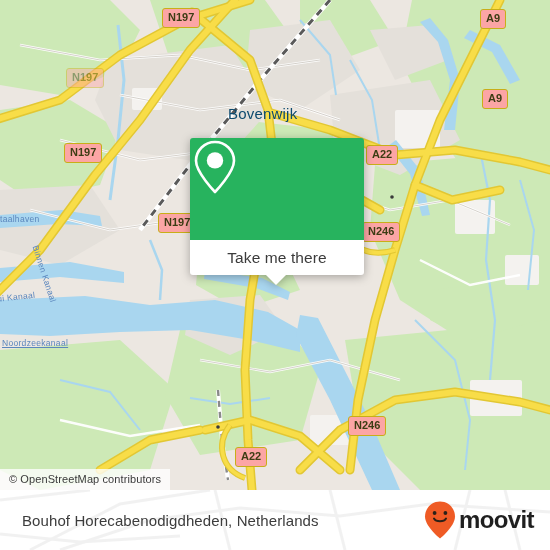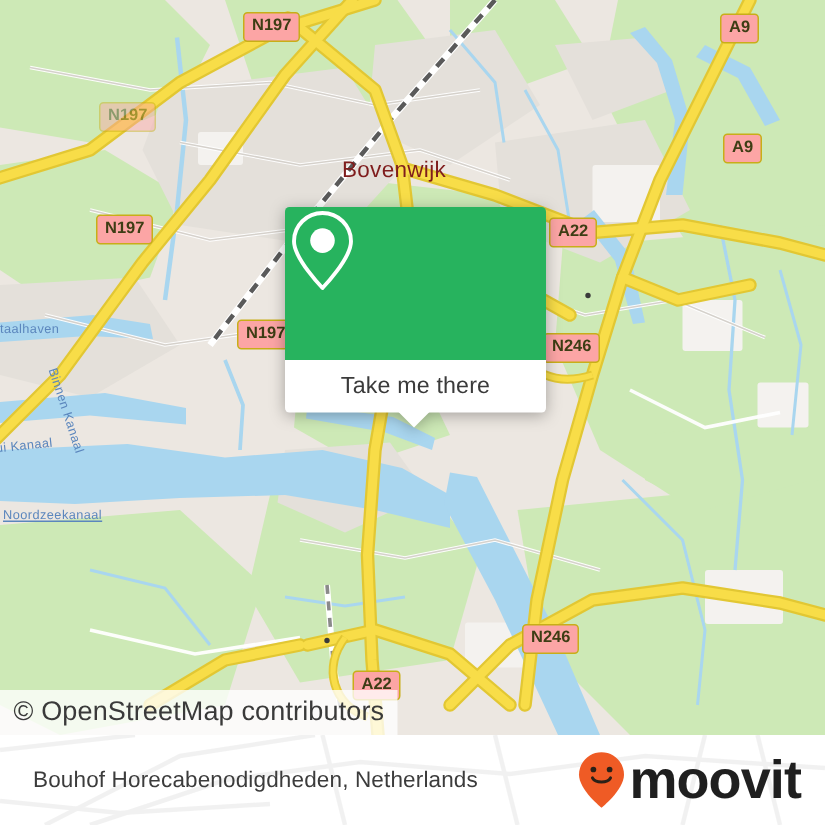--- a/index.html
+++ b/index.html
@@ -27,21 +27,21 @@
 
   
   .maplabel {
     position: absolute;
     font-family: "Liberation Sans", sans-serif;
     white-space: nowrap;
     pointer-events: none;
   }
   .place-label {
     font-size: 15px;
-    color: #7f1d1d;
+    color: #0c4a6e;
     letter-spacing: .2px;
   }
   .water-label {
     font-size: 8.5px;
     color: #5b86bd;
     letter-spacing: .3px;
   }
 
   
   .shield {
@@ -58,21 +58,21 @@
     white-space: nowrap;
   }
   .shield.faded { opacity: .45; }
 
   
   .attribution {
     position: absolute;
     left: 0; bottom: 0;
     background: rgba(255,255,255,0.78);
     padding: 4px 9px 5px 9px;
-    font-size: 18px;
+    font-size: 11px;
     color: #3a3a3a;
     letter-spacing: .1px;
   }
 
   
   .callout {
     position: absolute;
     left: 190px; top: 125px;
     width: 174px;
     filter: drop-shadow(0 2px 5px rgba(0,0,0,0.30));
@@ -129,21 +129,21 @@
   }
   .brand {
     position: absolute;
     right: 16px; top: 50%;
     transform: translateY(-50%);
     display: flex;
     align-items: center;
     gap: 2px;
   }
   .brand-word {
-    font-size: 36px;
+    font-size: 24px;
     font-weight: bold;
     color: #1f1f1f;
     letter-spacing: -0.6px;
     line-height: 1;
   }
 </style>
 </head>
 <body>
 
 <div id="root">

